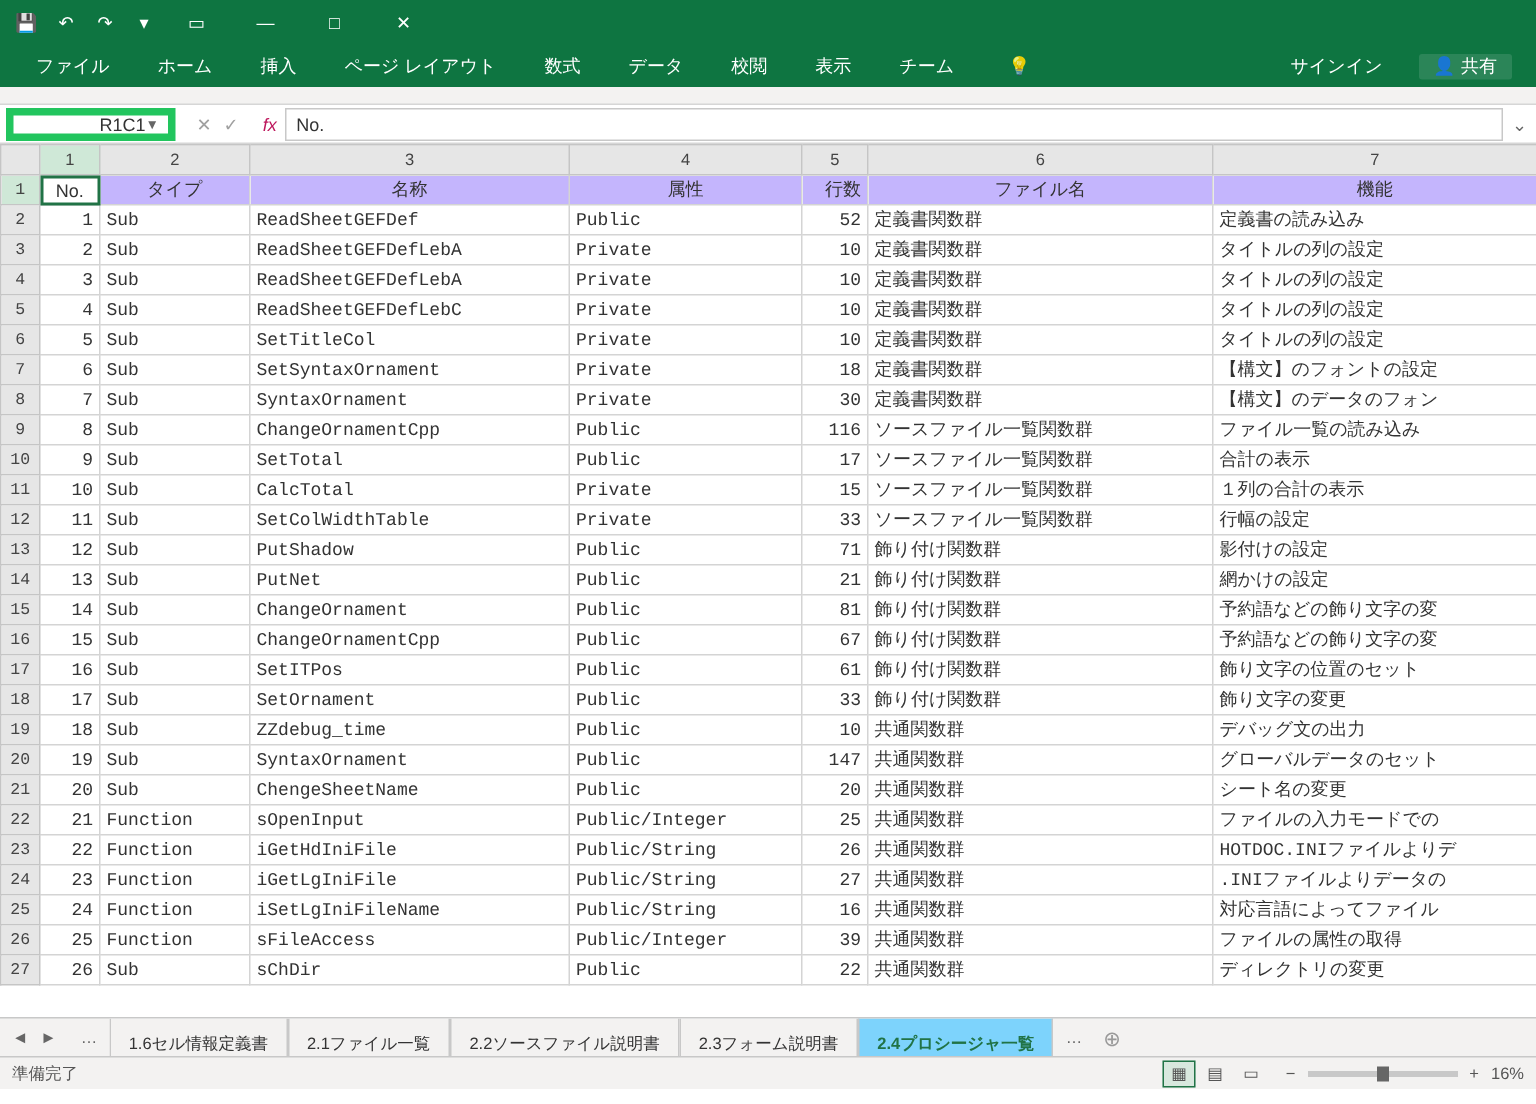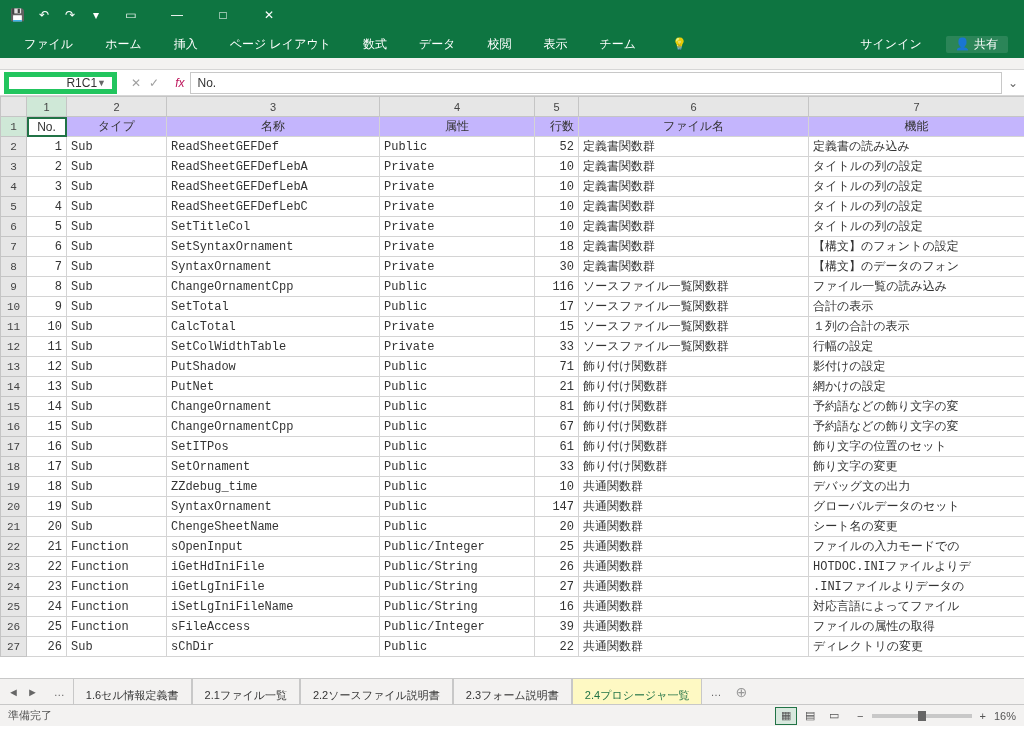--- a/index.html
+++ b/index.html
@@ -33,21 +33,21 @@
 .rowhdr.sel{background:#cfe8d7}
 td{border:1px solid #d4d4d4;height:20px;padding:0 4px;font-size:12px;white-space:nowrap;overflow:hidden;text-overflow:clip;font-family:"MS Gothic","Courier New",monospace}
 td.hdr{background:#c4b5fd;text-align:center;font-family:"Yu Gothic UI",sans-serif}
 td.num{text-align:right}
 td.active{outline:2px solid #217346;outline-offset:-2px;background:#fff}
 .sheet-tabs{height:26px;border-top:1px solid #c8c8c8;display:flex;align-items:center;background:#f3f2f1;font-size:11px}
 .sheet-tabs .nav{display:flex;padding:0 6px;gap:4px;color:#666}
 .sheet-tabs .nav span{cursor:pointer;padding:2px}
 .sheet-tabs .tabs{display:flex;height:100%;overflow:hidden}
 .sheet-tabs .stab{padding:16px 12px;border:1px solid #c8c8c8;border-top:none;background:#fff;display:flex;align-items:center;cursor:pointer;white-space:nowrap}
-.sheet-tabs .stab.active{background:#fef9c3;border-bottom:2px solid #217346;color:#217346;font-weight:normal}
+.sheet-tabs .stab.active{background:#7dd3fc;border-bottom:2px solid #217346;color:#217346;font-weight:bold}
 .sheet-tabs .stab.inactive{background:#f3f2f1}
 .sheet-tabs .more{padding:0 8px;color:#666}
 .sheet-tabs .add{width:24px;text-align:center;color:#999;cursor:pointer;font-size:14px}
 .sheet-tabs .hscroll{flex:1}
 .statusbar{height:22px;background:#f3f2f1;border-top:1px solid #c8c8c8;display:flex;align-items:center;font-size:11px;padding:0 8px;color:#555}
 .statusbar .status{flex:1}
 .statusbar .views{display:flex;gap:2px}
 .statusbar .views .v{width:22px;height:18px;border:1px solid transparent;display:flex;align-items:center;justify-content:center;cursor:pointer}
 .statusbar .views .v.active{border-color:#217346;background:#d8e8de}
 .statusbar .zoom{display:flex;align-items:center;gap:8px;margin-left:12px}

